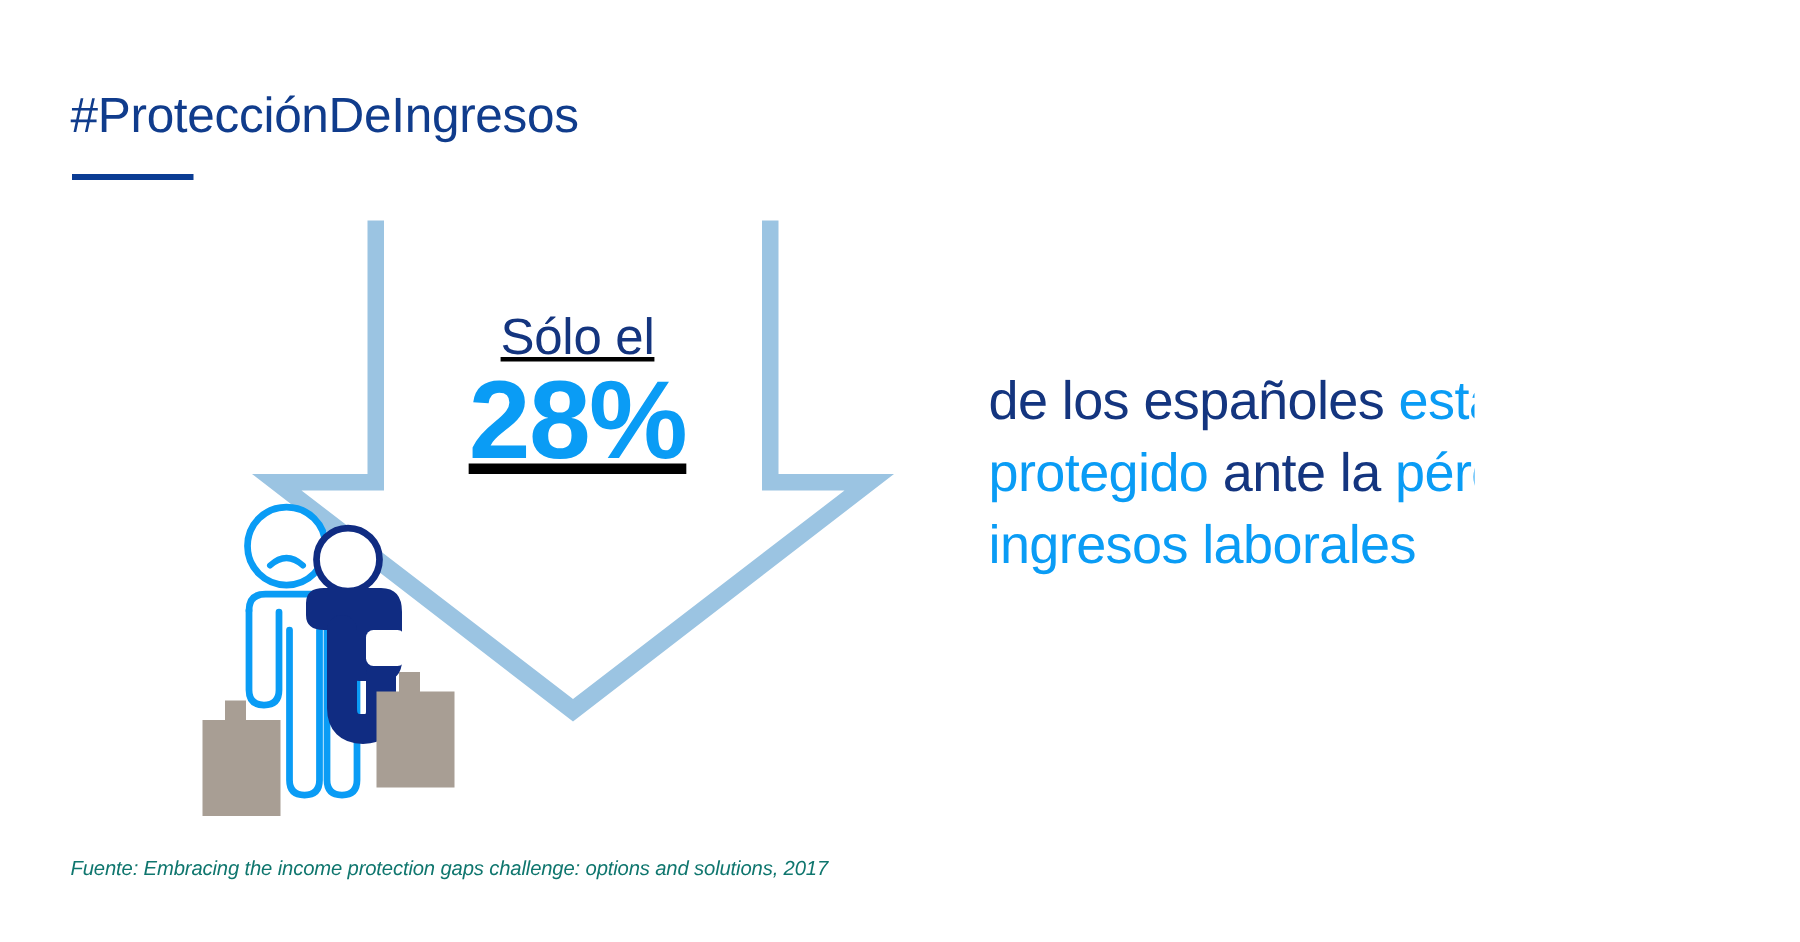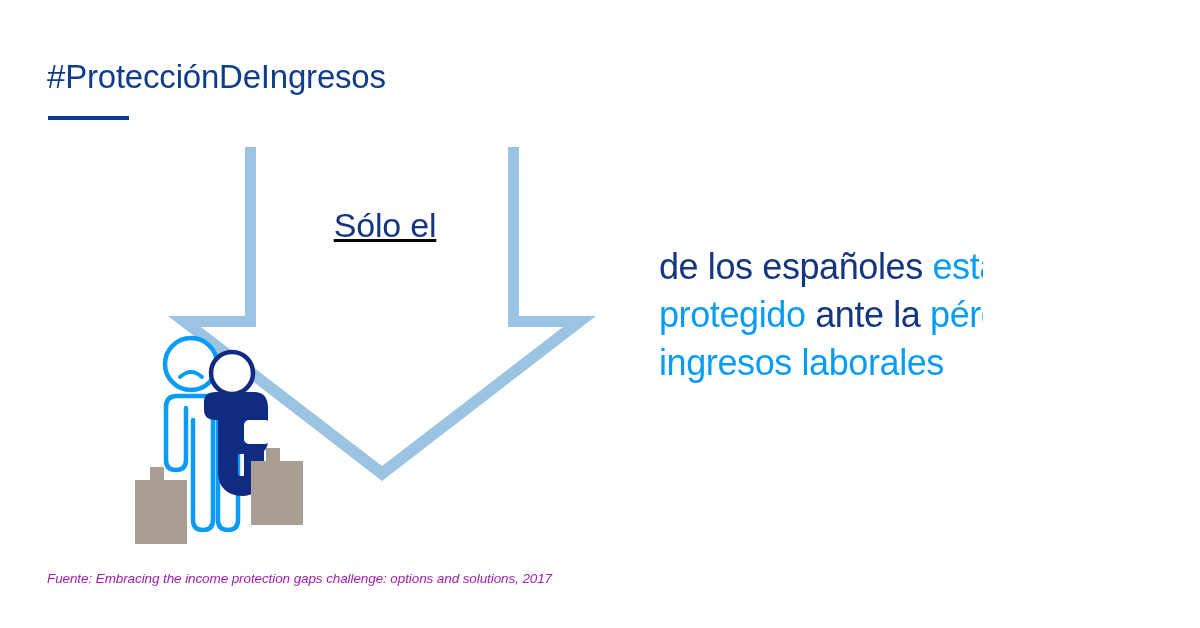--- a/index.html
+++ b/index.html
@@ -126,21 +126,21 @@
   #headline .hl-accent { color: #0A9CF5; }
 
   
   #source {
     position: absolute;
     left: 47px;
     top: 571px;
     font-size: 13.5px;
     font-style: italic;
     font-weight: 400;
-    color: #a21caf;
+    color: #0f766e;
     letter-spacing: -0.1px;
     white-space: nowrap;
   }
 </style>
 </head>
 <body>
 
 <div id="canvas">
 
   <div id="hashtag">#ProtecciónDeIngresos</div>
@@ -196,20 +196,21 @@
       <rect x="15" y="360" width="52" height="64" fill="#A89E94"></rect>
     </g>
     <g>
       <rect x="146" y="328" width="14" height="16" fill="#A89E94"></rect>
       <rect x="131" y="341" width="52" height="64" fill="#A89E94"></rect>
     </g>
   </svg>
 
   <div id="stat">
     <div id="stat-label">Sólo el</div>
+    <div id="stat-value">28%</div>
   </div>
 
   <div id="headline">
     <span>de los españoles </span><span class="hl-accent">está protegido</span><span> ante la </span><span class="hl-accent">pérdida de ingresos laborales</span>
   </div>
 
   <div id="source">Fuente: Embracing the income protection gaps challenge: options and solutions, 2017</div>
 
 </div>
 

